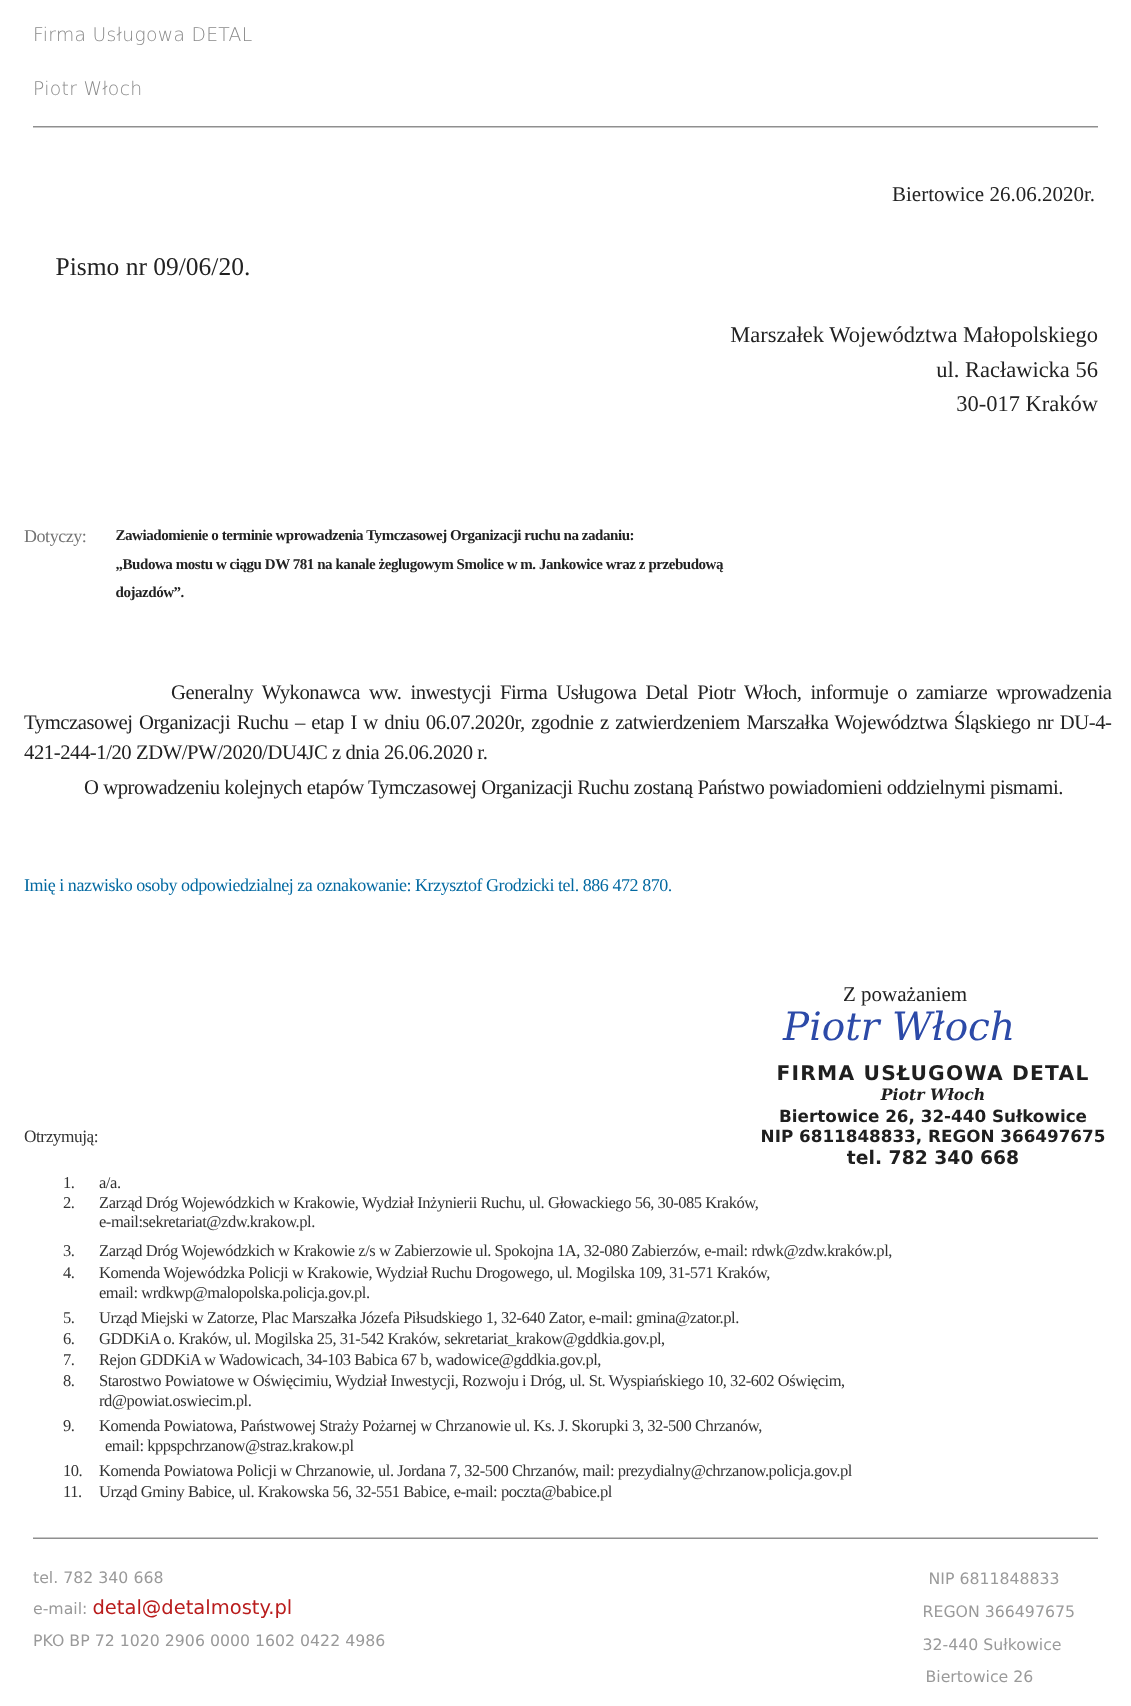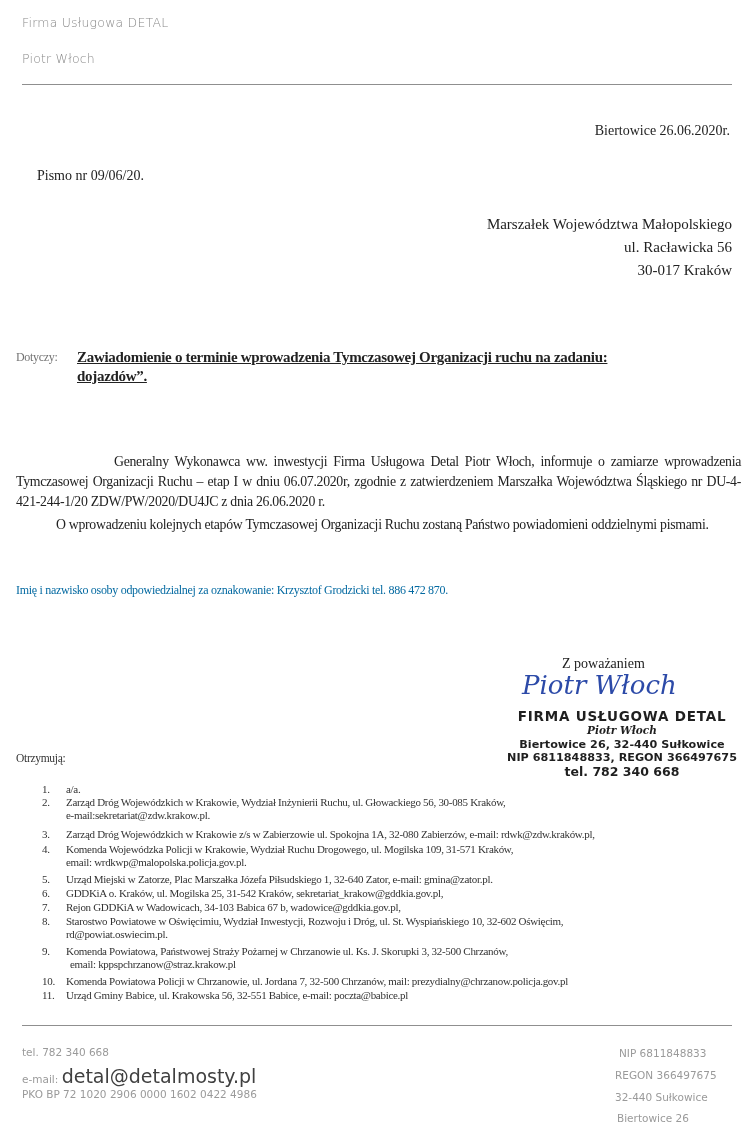--- a/index.html
+++ b/index.html
@@ -22,31 +22,32 @@
 </style>
 </head>
 <body>
 
 <div class="abs hdr" style="left:22px; top:15px;">Firma Usługowa DETAL</div>
 <div class="abs hdr" style="left:22px; top:51px;">Piotr Włoch</div>
 <div class="rule" style="left:22px; top:84px; width:710px;"></div>
 
 <div class="abs serif right" style="right:24px; top:123px; font-size:14px;">Biertowice 26.06.2020r.</div>
 
-<div class="abs serif" style="left:37px; top:168px; font-size:14px;">Pismo nr 09/06/20.</div>
+<div class="abs serif" style="left:37px; top:168px; font-size:17px;">Pismo nr 09/06/20.</div>
 
 <div class="abs serif right" style="right:22px; top:213px; font-size:15px; line-height:23px;">
   <div>Marszałek Województwa Małopolskiego</div>
   <div>ul. Racławicka 56</div>
   <div>30-017 Kraków</div>
 </div>
 
 <div class="abs cond" style="left:16px; top:350px; font-size:12px; color:#737373;">Dotyczy:</div>
-<div class="abs cond bold" style="left:77px; top:348px; font-size:15px; line-height:19px; width:670px;text-decoration:underline;">
+<div class="abs cond bold" style="left:77px; top:348px; font-size:10px; line-height:19px; width:670px;">
   <div>Zawiadomienie o terminie wprowadzenia Tymczasowej Organizacji ruchu na zadaniu:</div>
+  <div style="margin-left:-20px; padding-left:20px;">„Budowa mostu w ciągu DW 781 na kanale żeglugowym Smolice w m. Jankowice wraz z przebudową</div>
   <div>dojazdów”.</div>
 </div>
 
 <div class="abs cond para" style="left:16px; top:452px; width:725px; text-indent:98px;">Generalny Wykonawca ww. inwestycji Firma Usługowa Detal Piotr Włoch, informuje o zamiarze wprowadzenia Tymczasowej Organizacji Ruchu – etap I w dniu 06.07.2020r, zgodnie z zatwierdzeniem Marszałka Województwa Śląskiego nr  DU-4-421-244-1/20 ZDW/PW/2020/DU4JC z dnia 26.06.2020 r.</div>
 <div class="abs cond para" style="left:16px; top:515px; width:725px; text-indent:40px;">O wprowadzeniu kolejnych etapów Tymczasowej Organizacji Ruchu zostaną Państwo powiadomieni oddzielnymi pismami.</div>
 <div class="abs cond" style="left:16px; top:583px; font-size:12px; color:#0369a1;">Imię i nazwisko osoby odpowiedzialnej za oznakowanie: Krzysztof Grodzicki tel. 886 472 870.</div>
 
 <div class="abs serif" style="left:562px; top:656px; font-size:14px;">Z poważaniem</div>
 <div class="abs sig" style="left:522px; top:670px; font-size:26px;">Piotr Włoch</div>
 <div class="abs stamp" style="left:496px; top:708px; width:252px;">
@@ -106,20 +107,20 @@
   <div class="item" style="top:989px;">
       <span class="num">11.</span>
       <span class="txt">Urząd Gminy Babice, ul. Krakowska 56, 32-551 Babice, e-mail: poczta@babice.pl</span>
     </div>
 </div>
 
 <div class="rule" style="left:22px; top:1025px; width:710px;"></div>
 <div class="abs foot" style="left:22px; top:1046px;">tel. 782 340 668</div>
 <div class="abs foot" style="left:22px; top:1065px;">
   <span>e-mail:</span>
-  <span style="color:#404040; font-size:19px;">detal@detalmosty.pl</span>
+  <span style="color:#b91c1c; font-size:13px;">detal@detalmosty.pl</span>
 </div>
 <div class="abs foot" style="left:22px; top:1088px;">PKO BP 72 1020 2906 0000 1602 0422 4986</div>
 
 <div class="abs foot" style="left:619px; top:1047px;">NIP 6811848833</div>
 <div class="abs foot" style="left:615px; top:1069px;">REGON 366497675</div>
 <div class="abs foot" style="left:615px; top:1091px;">32-440 Sułkowice</div>
 <div class="abs foot" style="left:617px; top:1112px;">Biertowice 26</div>
 
 </body></html>

